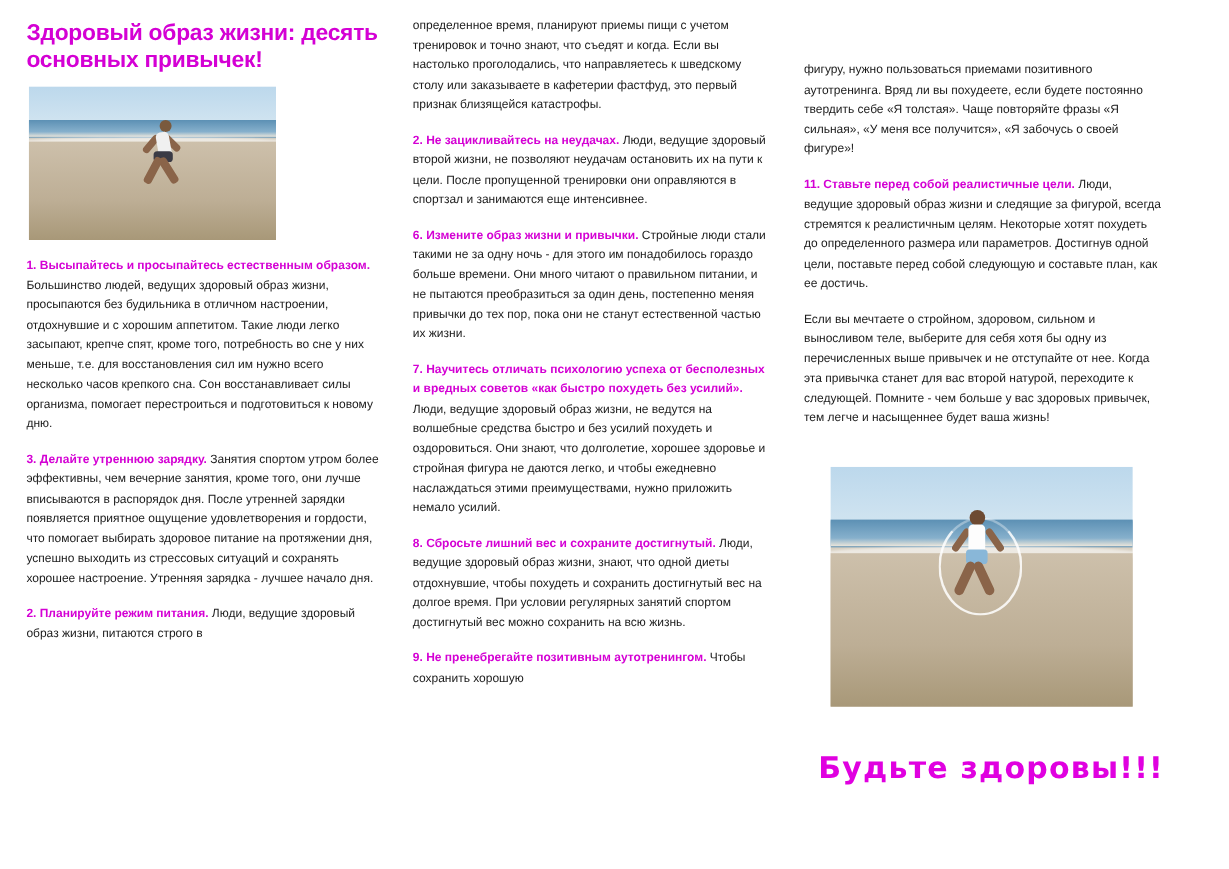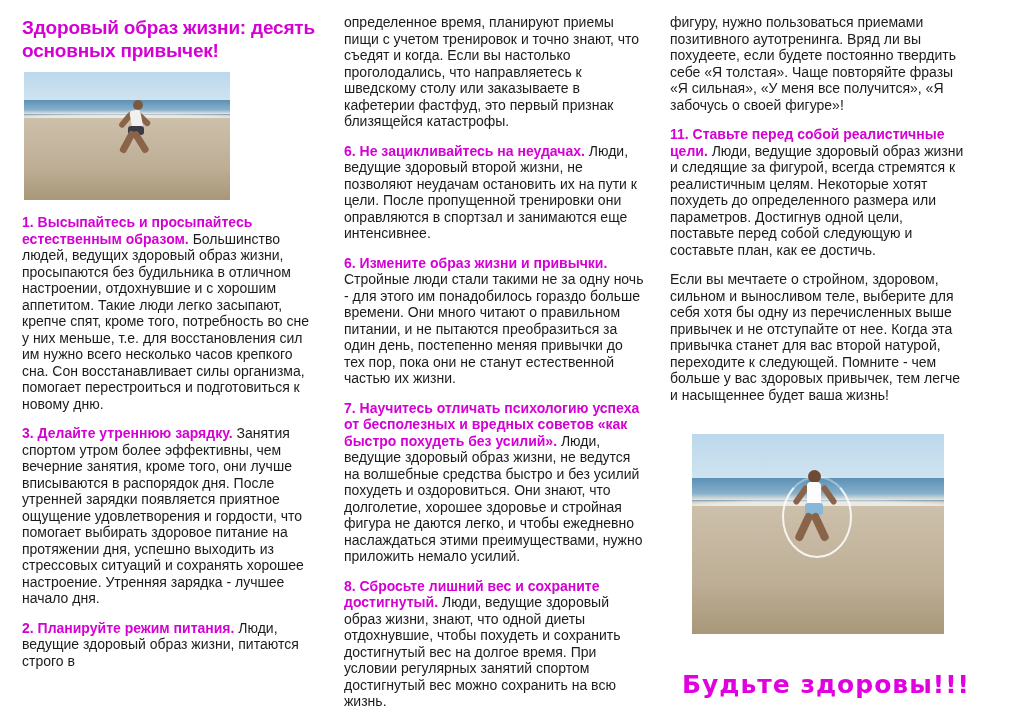--- a/index.html
+++ b/index.html
@@ -24,21 +24,21 @@
     gap: 26px;
   }
   .column {
     width: 300px;
     flex: 0 0 300px;
     display: flex;
     flex-direction: column;
   }
   .col-1 { width: 296px; flex: 0 0 296px; }
   .col-2 { width: 300px; flex: 0 0 300px; }
-  .col-3 { width: 300px; flex: 0 0 300px; }
+  .col-3 { width: 300px; flex: 0 0 300px; margin-top: 37px; }
 
   .title {
     font-size: 19px;
     line-height: 23px;
     font-weight: bold;
     color: #d400d4;
     margin: 2px 0 10px 0;
     letter-spacing: -0.2px;
   }
   .photo {
@@ -172,21 +172,21 @@
   .jumper .rope {
     position: absolute;
     left: -6px; top: 6px;
     width: 66px; height: 78px;
     border: 2px solid rgba(255,255,255,0.85);
     border-radius: 50%;
     border-top-color: rgba(255,255,255,0.35);
   }
 
   p.para {
-    font-size: 14px;
+    font-size: 10px;
     line-height: 16.5px;
     margin: 0 0 13px 0;
     text-align: left;
     color: #1b1b1b;
   }
   p.para:last-child { margin-bottom: 0; }
   .lead {
     color: #d400d4;
     font-weight: bold;
   }
@@ -234,21 +234,21 @@
     <p class="para">
       <span class="lead">2. Планируйте режим питания.</span><span> Люди, ведущие здоровый образ жизни, питаются строго в</span>
     </p>
   </div>
 
   <div class="column col-2">
     <p class="para">
       <span>определенное время, планируют приемы пищи с учетом тренировок и точно знают, что съедят и когда. Если вы настолько проголодались, что направляетесь к шведскому столу или заказываете в кафетерии фастфуд, это первый признак близящейся катастрофы.</span>
     </p>
     <p class="para">
-      <span class="lead">6. Не зацикливайтесь на неудачах.</span><span> Люди, ведущие здоровый второй жизни, не позволяют неудачам остановить их на пути к цели. После пропущенной тренировки они оправляются в спортзал и занимаются еще интенсивнее.</span>
+      <span class="lead">2. Не зацикливайтесь на неудачах.</span><span> Люди, ведущие здоровый второй жизни, не позволяют неудачам остановить их на пути к цели. После пропущенной тренировки они оправляются в спортзал и занимаются еще интенсивнее.</span>
     </p>
     <p class="para">
       <span class="lead">6. Измените образ жизни и привычки.</span><span> Стройные люди стали такими не за одну ночь - для этого им понадобилось гораздо больше времени. Они много читают о правильном питании, и не пытаются преобразиться за один день, постепенно меняя привычки до тех пор, пока они не станут естественной частью их жизни.</span>
     </p>
     <p class="para">
       <span class="lead">7. Научитесь отличать психологию успеха от бесполезных и вредных советов «как быстро похудеть без усилий».</span><span> Люди, ведущие здоровый образ жизни, не ведутся на волшебные средства быстро и без усилий похудеть и оздоровиться. Они знают, что долголетие, хорошее здоровье и стройная фигура не даются легко, и чтобы ежедневно наслаждаться этими преимуществами, нужно приложить немало усилий.</span>
     </p>
     <p class="para">
       <span class="lead">8. Сбросьте лишний вес и сохраните достигнутый.</span><span> Люди, ведущие здоровый образ жизни, знают, что одной диеты отдохнувшие, чтобы похудеть и сохранить достигнутый вес на долгое время. При условии регулярных занятий спортом достигнутый вес можно сохранить на всю жизнь.</span>
     </p>

